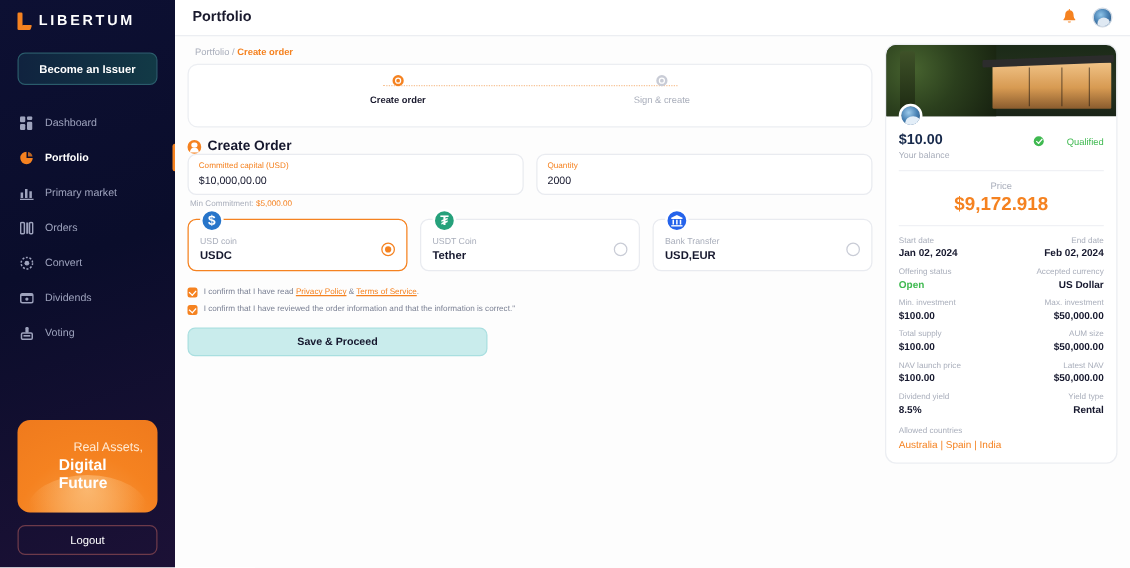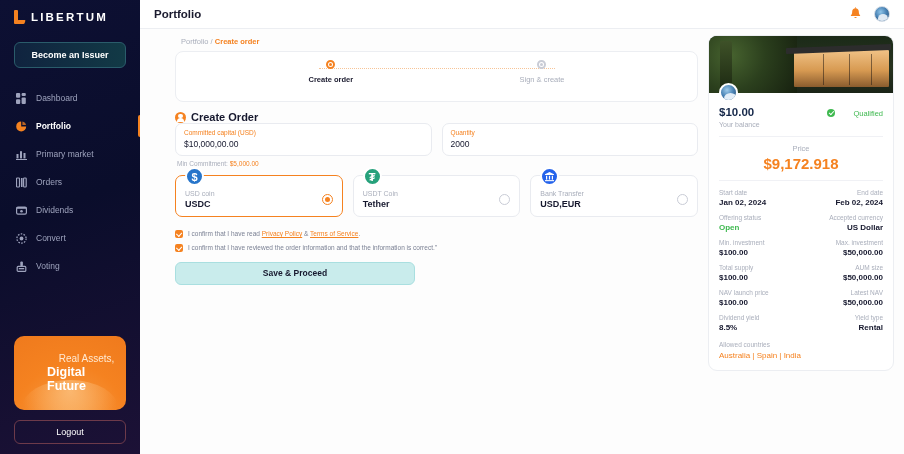--- a/index.html
+++ b/index.html
@@ -96,21 +96,21 @@
     width:16px; height:16px; border-radius:50%;
     background: radial-gradient(circle at 40% 35%, #8fc4e8 0%, #4a83b5 45%, #23466e 100%);
     border:1px solid #cfd9e4; cursor:pointer; position:relative; overflow:hidden;
   }
   .avatar-top::after{
     content:""; position:absolute; left:3px; top:7px; width:10px; height:9px;
     border-radius:50% 50% 40% 40%; background:#dfe9f3;
   }
 
   .body-wrap { flex:1; display:flex; gap:10px; padding:6px 10px 0 10px; min-height:0; }
-  .left-col { flex:1; min-width:0; display:flex; flex-direction:column;margin-left:25px; }
+  .left-col { flex:1; min-width:0; display:flex; flex-direction:column; }
   .right-col { flex:0 0 186px; width:186px;border-radius:15px; }
 
   .crumbs { font-size:7.5px; color:#a9aebb; padding:2px 0 5px 6px; }
   .crumbs b { color:#F58220; }
 
   
   .stepper {
     border:1px solid #eceef2; border-radius:8px; background:#fff;
     height:51px; display:flex; align-items:center; justify-content:center;
     position:relative; margin-bottom:9px;
@@ -311,36 +311,36 @@
               <rect x="5" y="1" width="1.6" height="9" fill="#9ea3bd"></rect>
               <rect x="7.6" y="1" width="2.6" height="9" rx="0.8" fill="none" stroke="#9ea3bd" stroke-width="1.2"></rect>
             </svg>
         </span>
         <span class="nav-label">Orders</span>
       </div>
 
       <div class="nav-item">
         <span class="nav-ico">
           <svg width="11" height="11" viewBox="0 0 11 11">
+              <circle cx="5.5" cy="5.5" r="4.6" fill="none" stroke="#9ea3bd" stroke-width="1.2" stroke-dasharray="1.6 1.3"></circle>
+              <circle cx="5.5" cy="5.5" r="1.9" fill="#9ea3bd"></circle>
+            </svg>
+        </span>
+        <span class="nav-label">Convert</span>
+      </div>
+
+      <div class="nav-item">
+        <span class="nav-ico">
+          <svg width="11" height="11" viewBox="0 0 11 11">
               <rect x="0.6" y="2" width="9.8" height="7.2" rx="1.4" fill="none" stroke="#9ea3bd" stroke-width="1.2"></rect>
               <rect x="0.6" y="2" width="9.8" height="1.8" fill="#9ea3bd"></rect>
               <circle cx="5.5" cy="6.2" r="1.3" fill="#9ea3bd"></circle>
             </svg>
         </span>
         <span class="nav-label">Dividends</span>
-      </div>
-
-      <div class="nav-item">
-        <span class="nav-ico">
-          <svg width="11" height="11" viewBox="0 0 11 11">
-              <circle cx="5.5" cy="5.5" r="4.6" fill="none" stroke="#9ea3bd" stroke-width="1.2" stroke-dasharray="1.6 1.3"></circle>
-              <circle cx="5.5" cy="5.5" r="1.9" fill="#9ea3bd"></circle>
-            </svg>
-        </span>
-        <span class="nav-label">Convert</span>
       </div>
 
       <div class="nav-item">
         <span class="nav-ico">
           <svg width="11" height="11" viewBox="0 0 11 11">
               <rect x="1.2" y="5.4" width="8.6" height="5" rx="1" fill="none" stroke="#9ea3bd" stroke-width="1.2"></rect>
               <rect x="4.3" y="0.6" width="2.6" height="4.6" rx="1" fill="#9ea3bd"></rect>
               <rect x="2.8" y="7" width="5.4" height="1.3" fill="#9ea3bd"></rect>
             </svg>
         </span>

